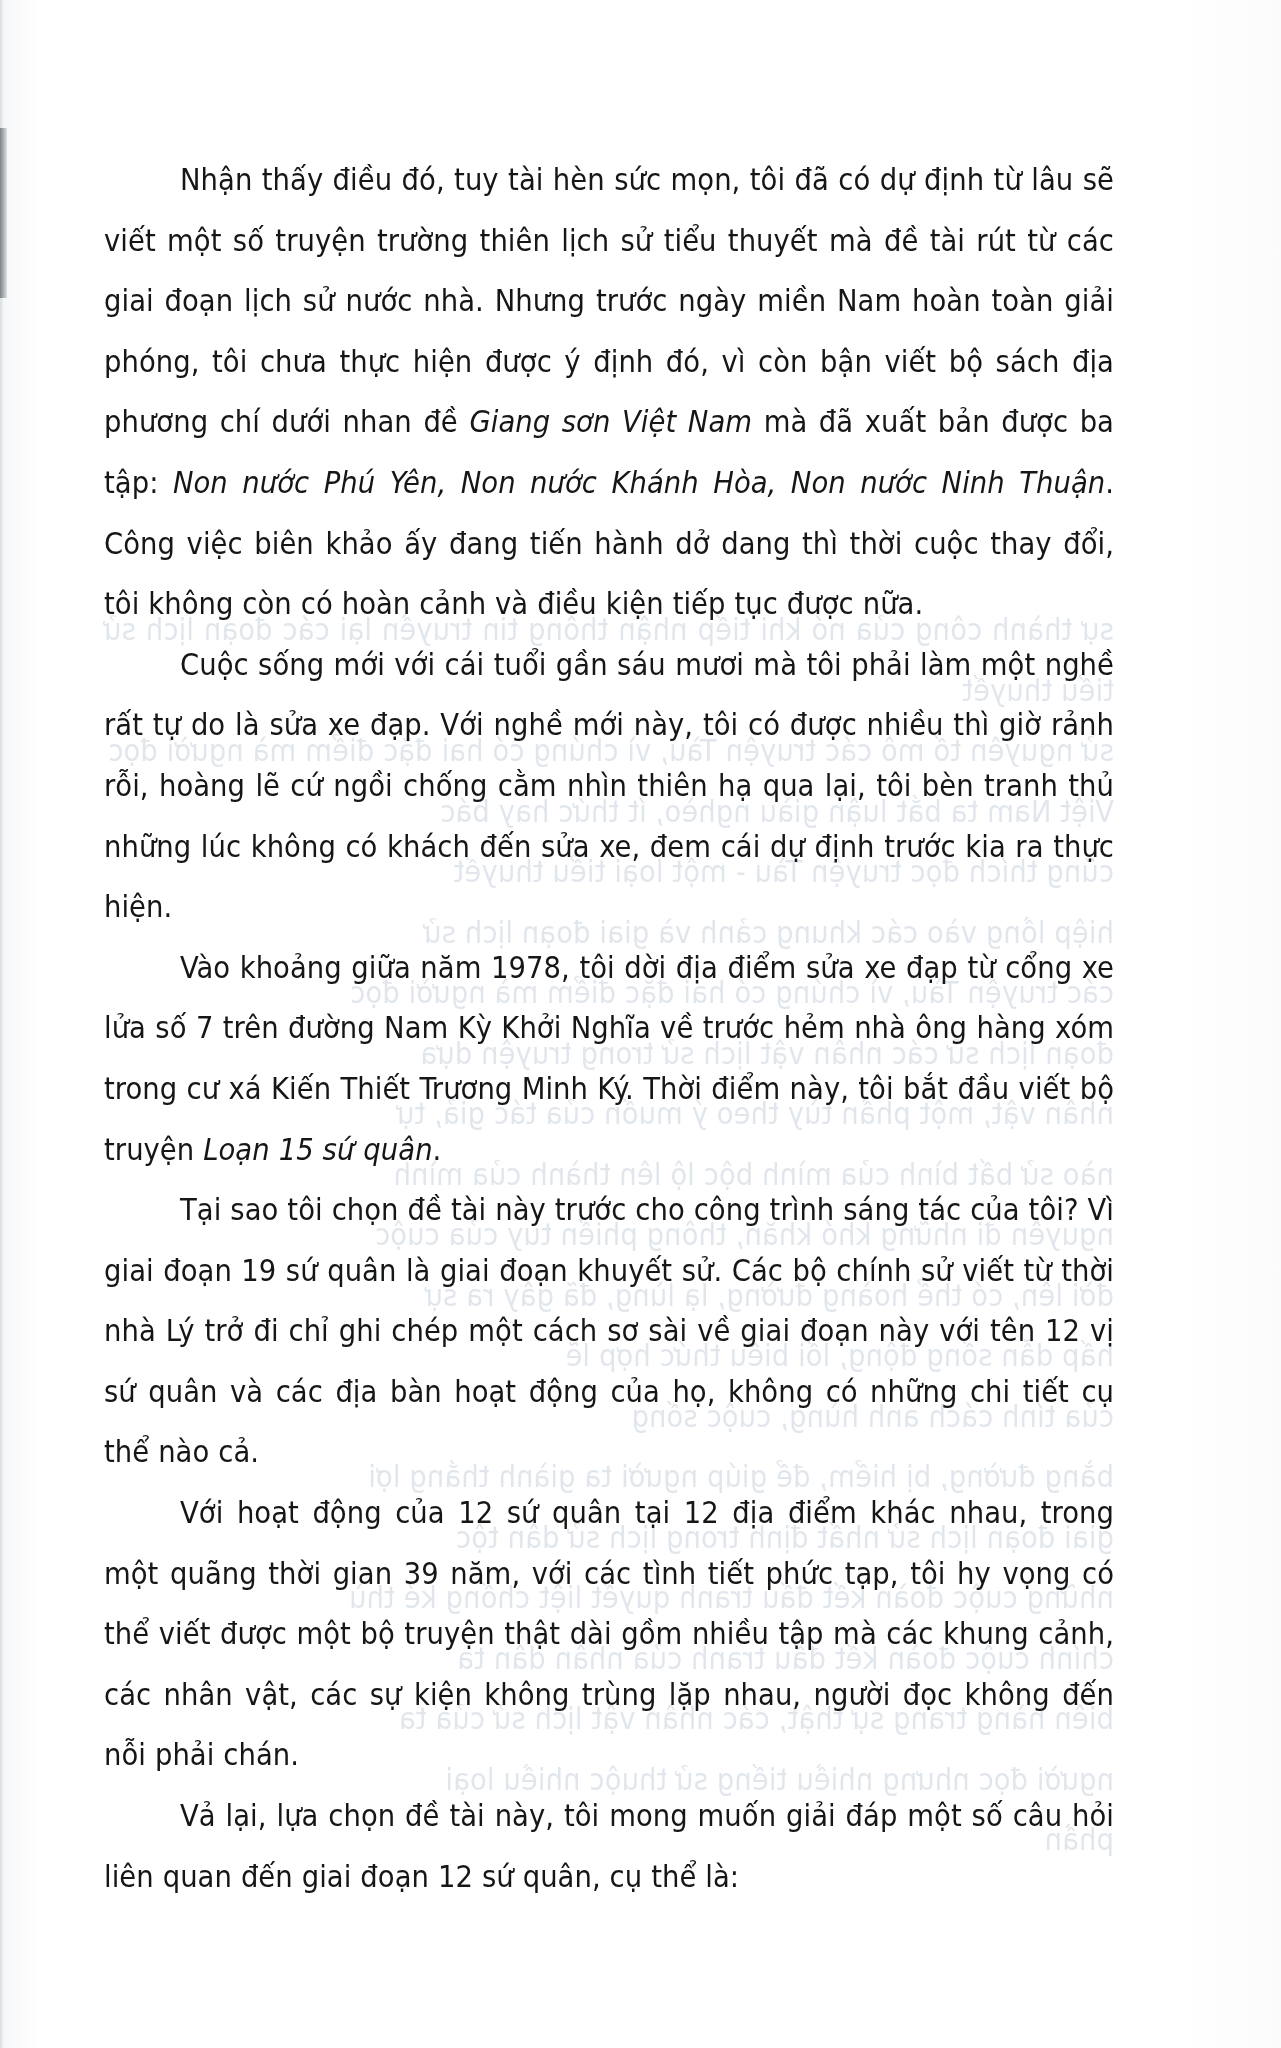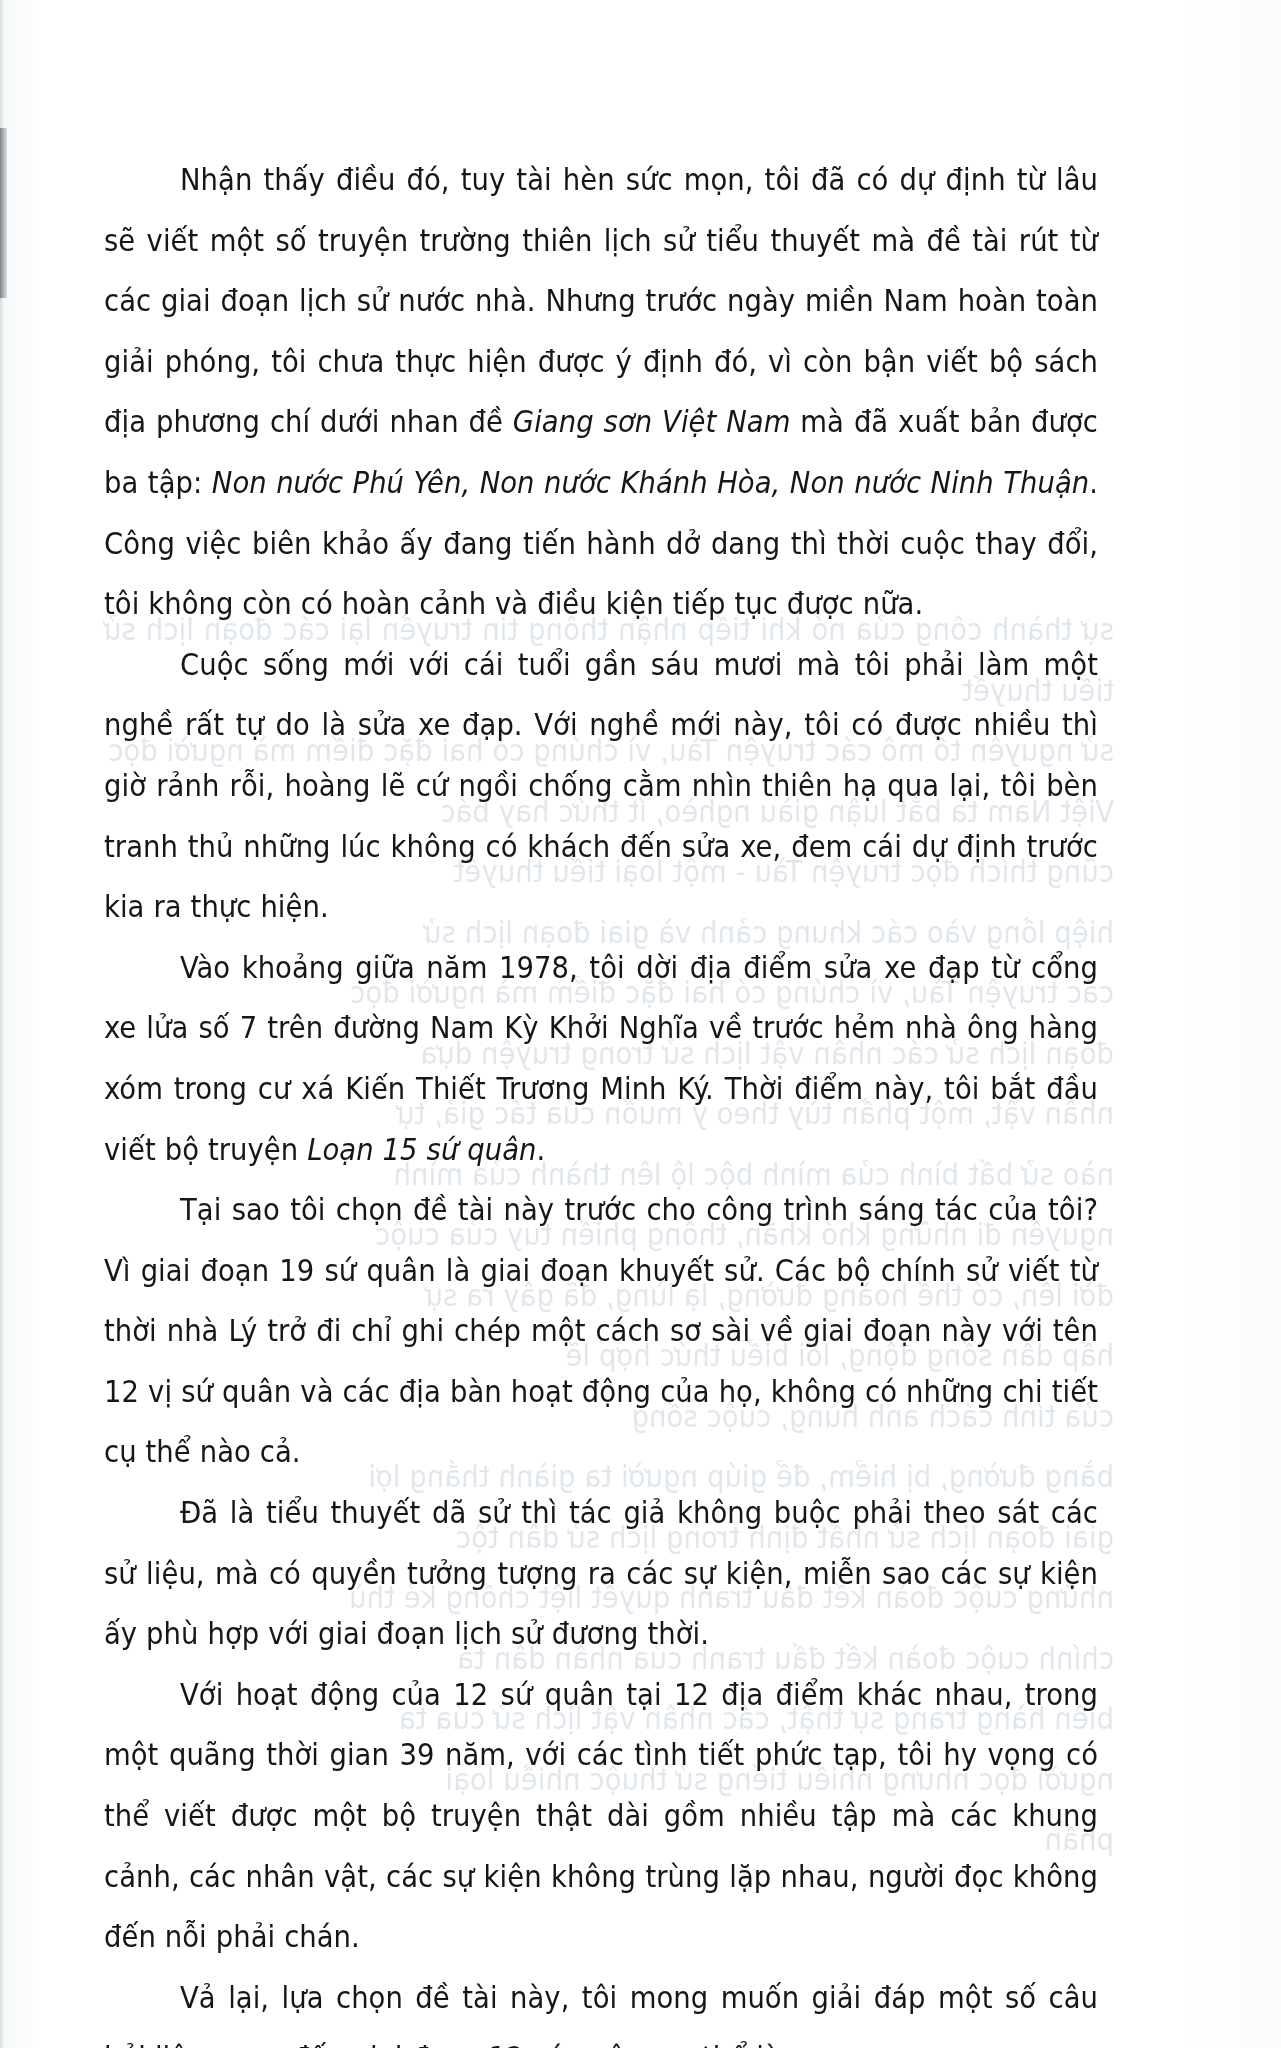--- a/index.html
+++ b/index.html
@@ -68,21 +68,21 @@
   }
 
   #content {
     position: absolute;
     left: 104px;
     top: 150px;
     width: 1010px;
   }
 
   p.para {
-    margin: 0 16px 0 0;
+    margin: 0 0 0 0;
     font-size: 30.5px;
     line-height: 60.6px;
     color: #141618;
     text-align: justify;
     text-indent: 76px;
     letter-spacing: .05px;
     word-spacing: .2px;
   }
 
   i, em { font-style: italic; }
@@ -117,19 +117,18 @@
       <div>biên hàng trang sự thật, các nhân vật lịch sử của ta</div>
       <div>người đọc nhưng nhiều tiếng sử thuộc nhiều loại</div>
       <div>phần</div>
     </div>
 
   <div id="content" style="color: rgb(20, 22, 24);">
     <p class="para"><span>Nhận thấy điều đó, tuy tài hèn sức mọn, tôi đã có dự định từ lâu sẽ viết một số truyện trường thiên lịch sử tiểu thuyết mà đề tài rút từ các giai đoạn lịch sử nước nhà. Nhưng trước ngày miền Nam hoàn toàn giải phóng, tôi chưa thực hiện được ý định đó, vì còn bận viết bộ sách địa phương chí dưới nhan đề </span><i>Giang sơn Việt Nam</i><span> mà đã xuất bản được ba tập: </span><i>Non nước Phú Yên, Non nước Khánh Hòa, Non nước Ninh Thuận</i><span>. Công việc biên khảo ấy đang tiến hành dở dang thì thời cuộc thay đổi, tôi không còn có hoàn cảnh và điều kiện tiếp tục được nữa.</span></p>
     <p class="para"><span>Cuộc sống mới với cái tuổi gần sáu mươi mà tôi phải làm một nghề rất tự do là sửa xe đạp. Với nghề mới này, tôi có được nhiều thì giờ rảnh rỗi, hoàng lẽ cứ ngồi chống cằm nhìn thiên hạ qua lại, tôi bèn tranh thủ những lúc không có khách đến sửa xe, đem cái dự định trước kia ra thực hiện.</span></p>
     <p class="para"><span>Vào khoảng giữa năm 1978, tôi dời địa điểm sửa xe đạp từ cổng xe lửa số 7 trên đường Nam Kỳ Khởi Nghĩa về trước hẻm nhà ông hàng xóm trong cư xá Kiến Thiết Trương Minh Ký. Thời điểm này, tôi bắt đầu viết bộ truyện </span><i>Loạn 15 sứ quân</i><span>.</span></p>
     <p class="para"><span>Tại sao tôi chọn đề tài này trước cho công trình sáng tác của tôi? Vì giai đoạn 19 sứ quân là giai đoạn khuyết sử. Các bộ chính sử viết từ thời nhà Lý trở đi chỉ ghi chép một cách sơ sài về giai đoạn này với tên 12 vị sứ quân và các địa bàn hoạt động của họ, không có những chi tiết cụ thể nào cả.</span></p>
-    <p class="para"><span>Đã là tiểu thuyết dã sử thì tác giả không buộc phải theo sát các sử liệu, mà có quyền tưởng tượng ra các sự kiện, miễn sao các sự kiện ấy phù hợp với giai đoạn lịch sử đương thời.</span></p>
     <p class="para"><span>Với hoạt động của 12 sứ quân tại 12 địa điểm khác nhau, trong một quãng thời gian 39 năm, với các tình tiết phức tạp, tôi hy vọng có thể viết được một bộ truyện thật dài gồm nhiều tập mà các khung cảnh, các nhân vật, các sự kiện không trùng lặp nhau, người đọc không đến nỗi phải chán.</span></p>
     <p class="para"><span>Vả lại, lựa chọn đề tài này, tôi mong muốn giải đáp một số câu hỏi liên quan đến giai đoạn 12 sứ quân, cụ thể là:</span></p>
 
   </div>
 
 </div>
 
 </body></html>

